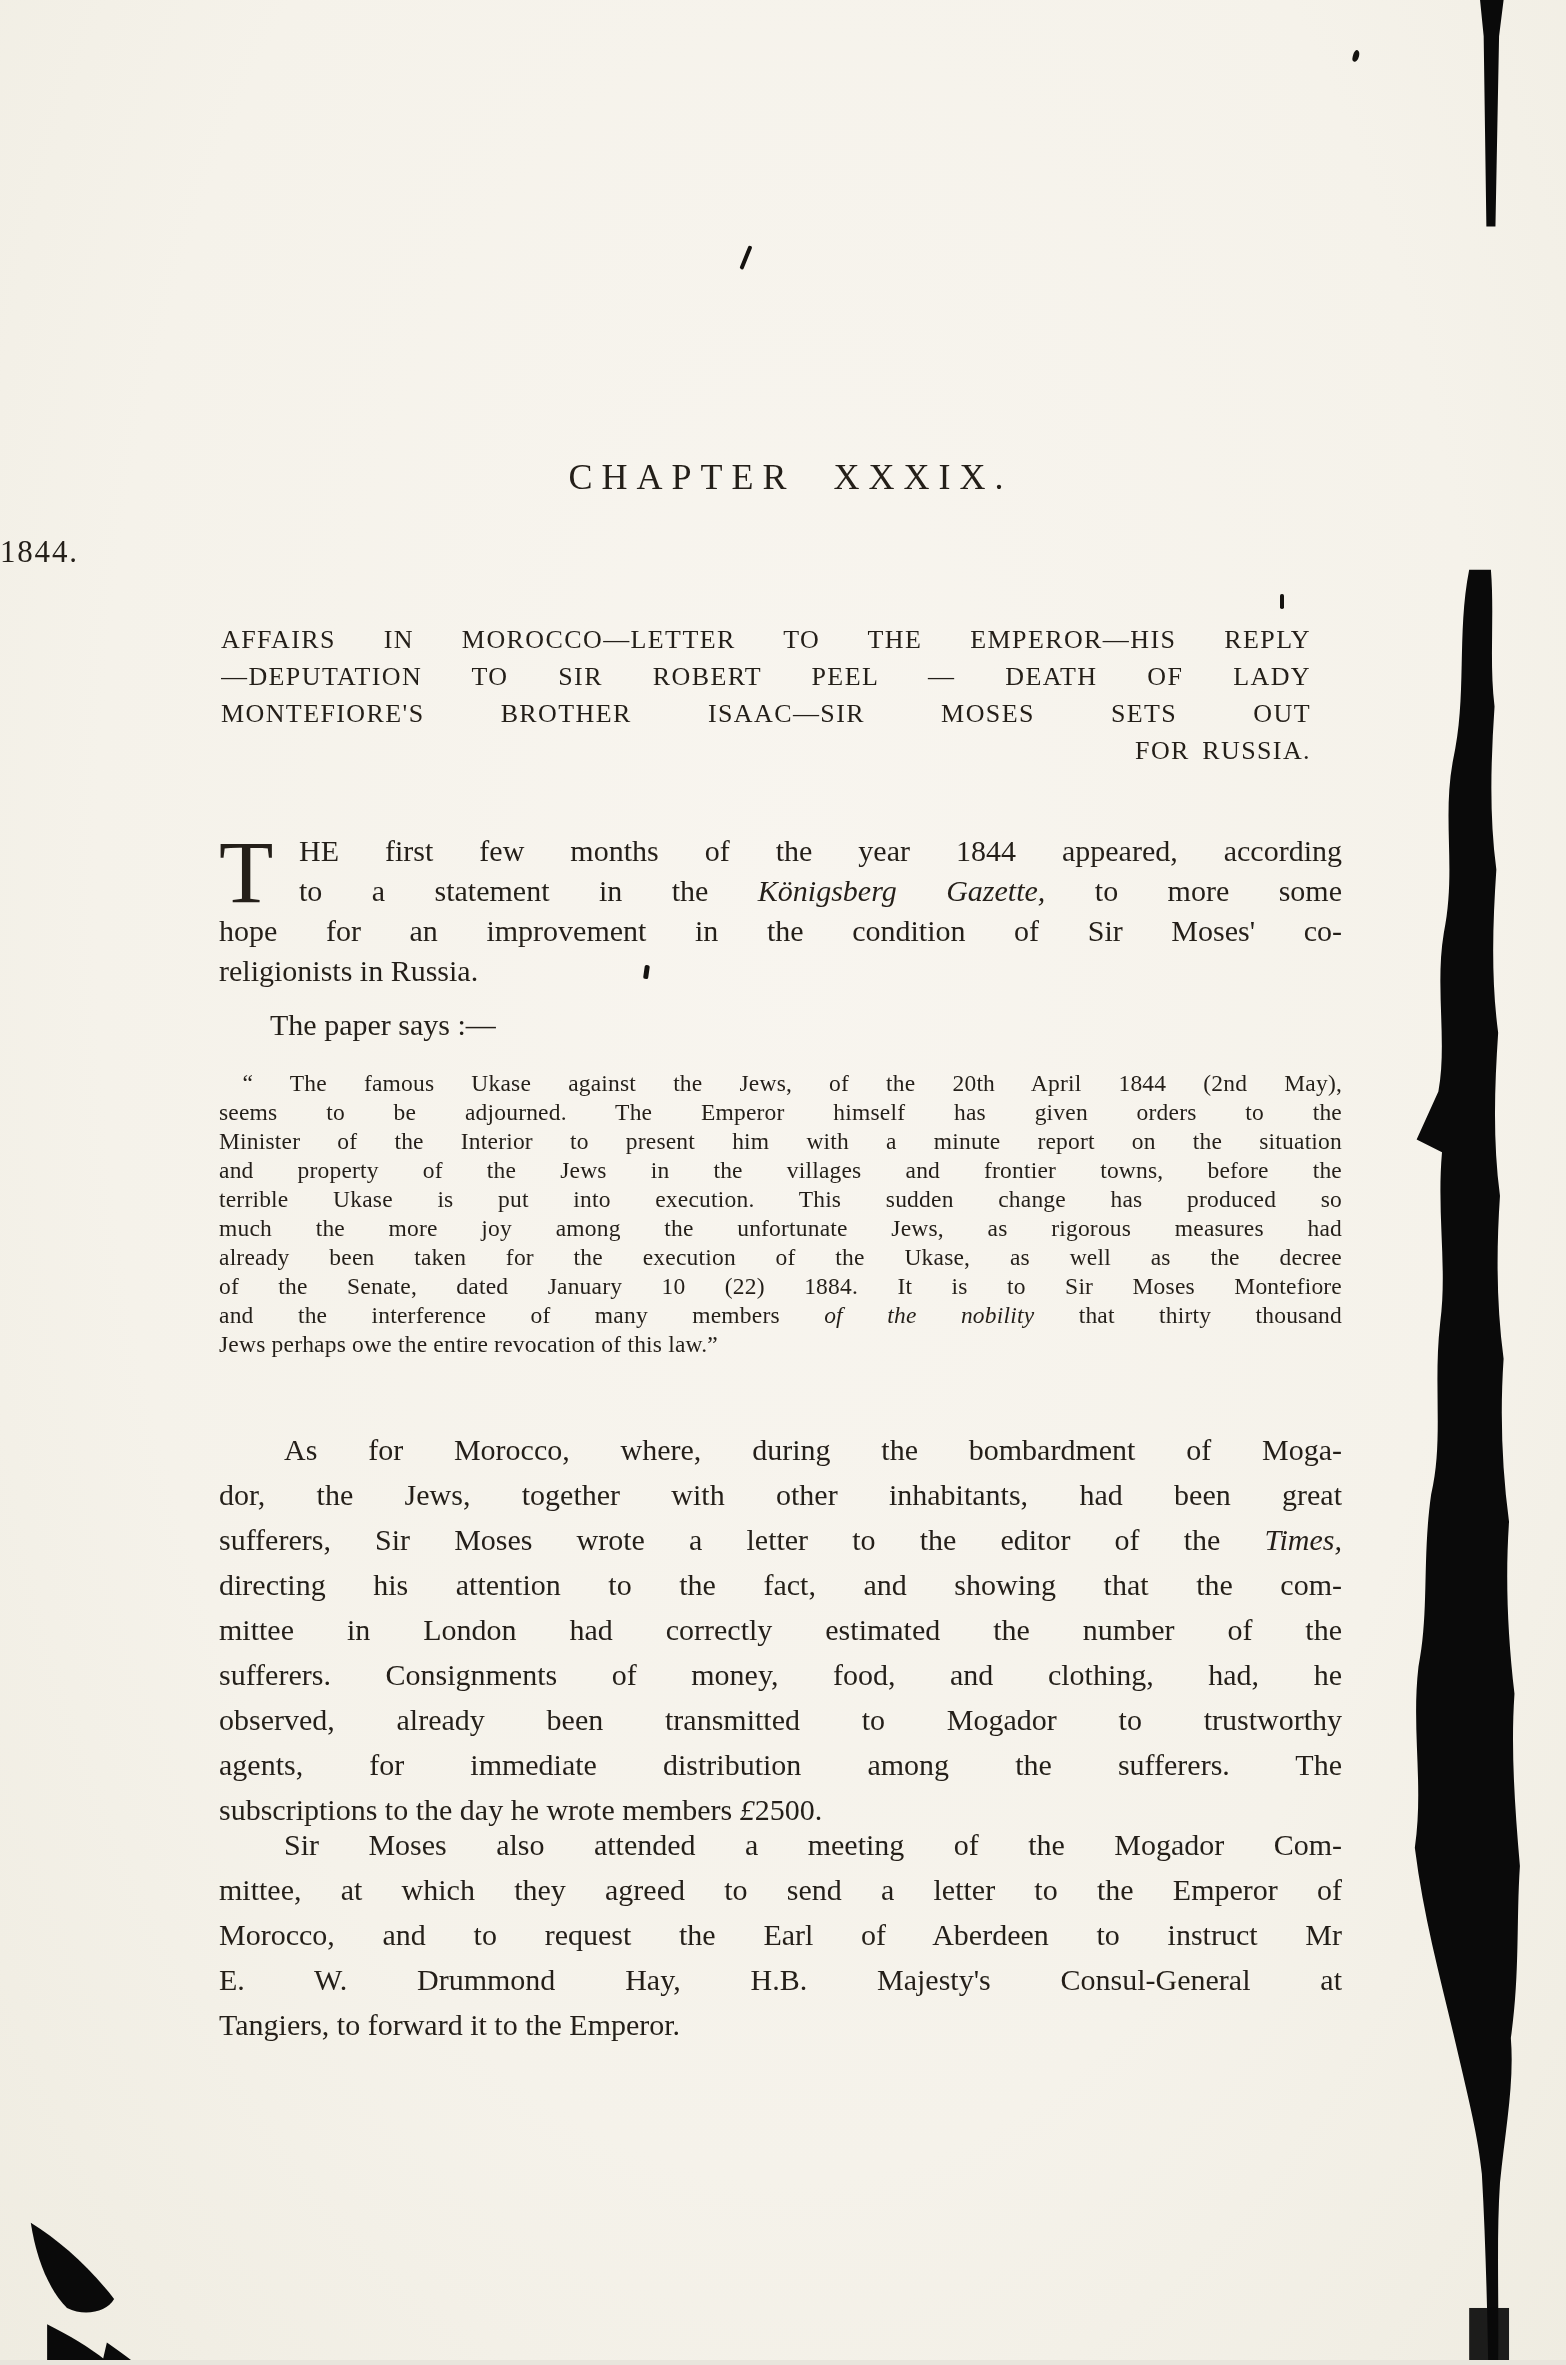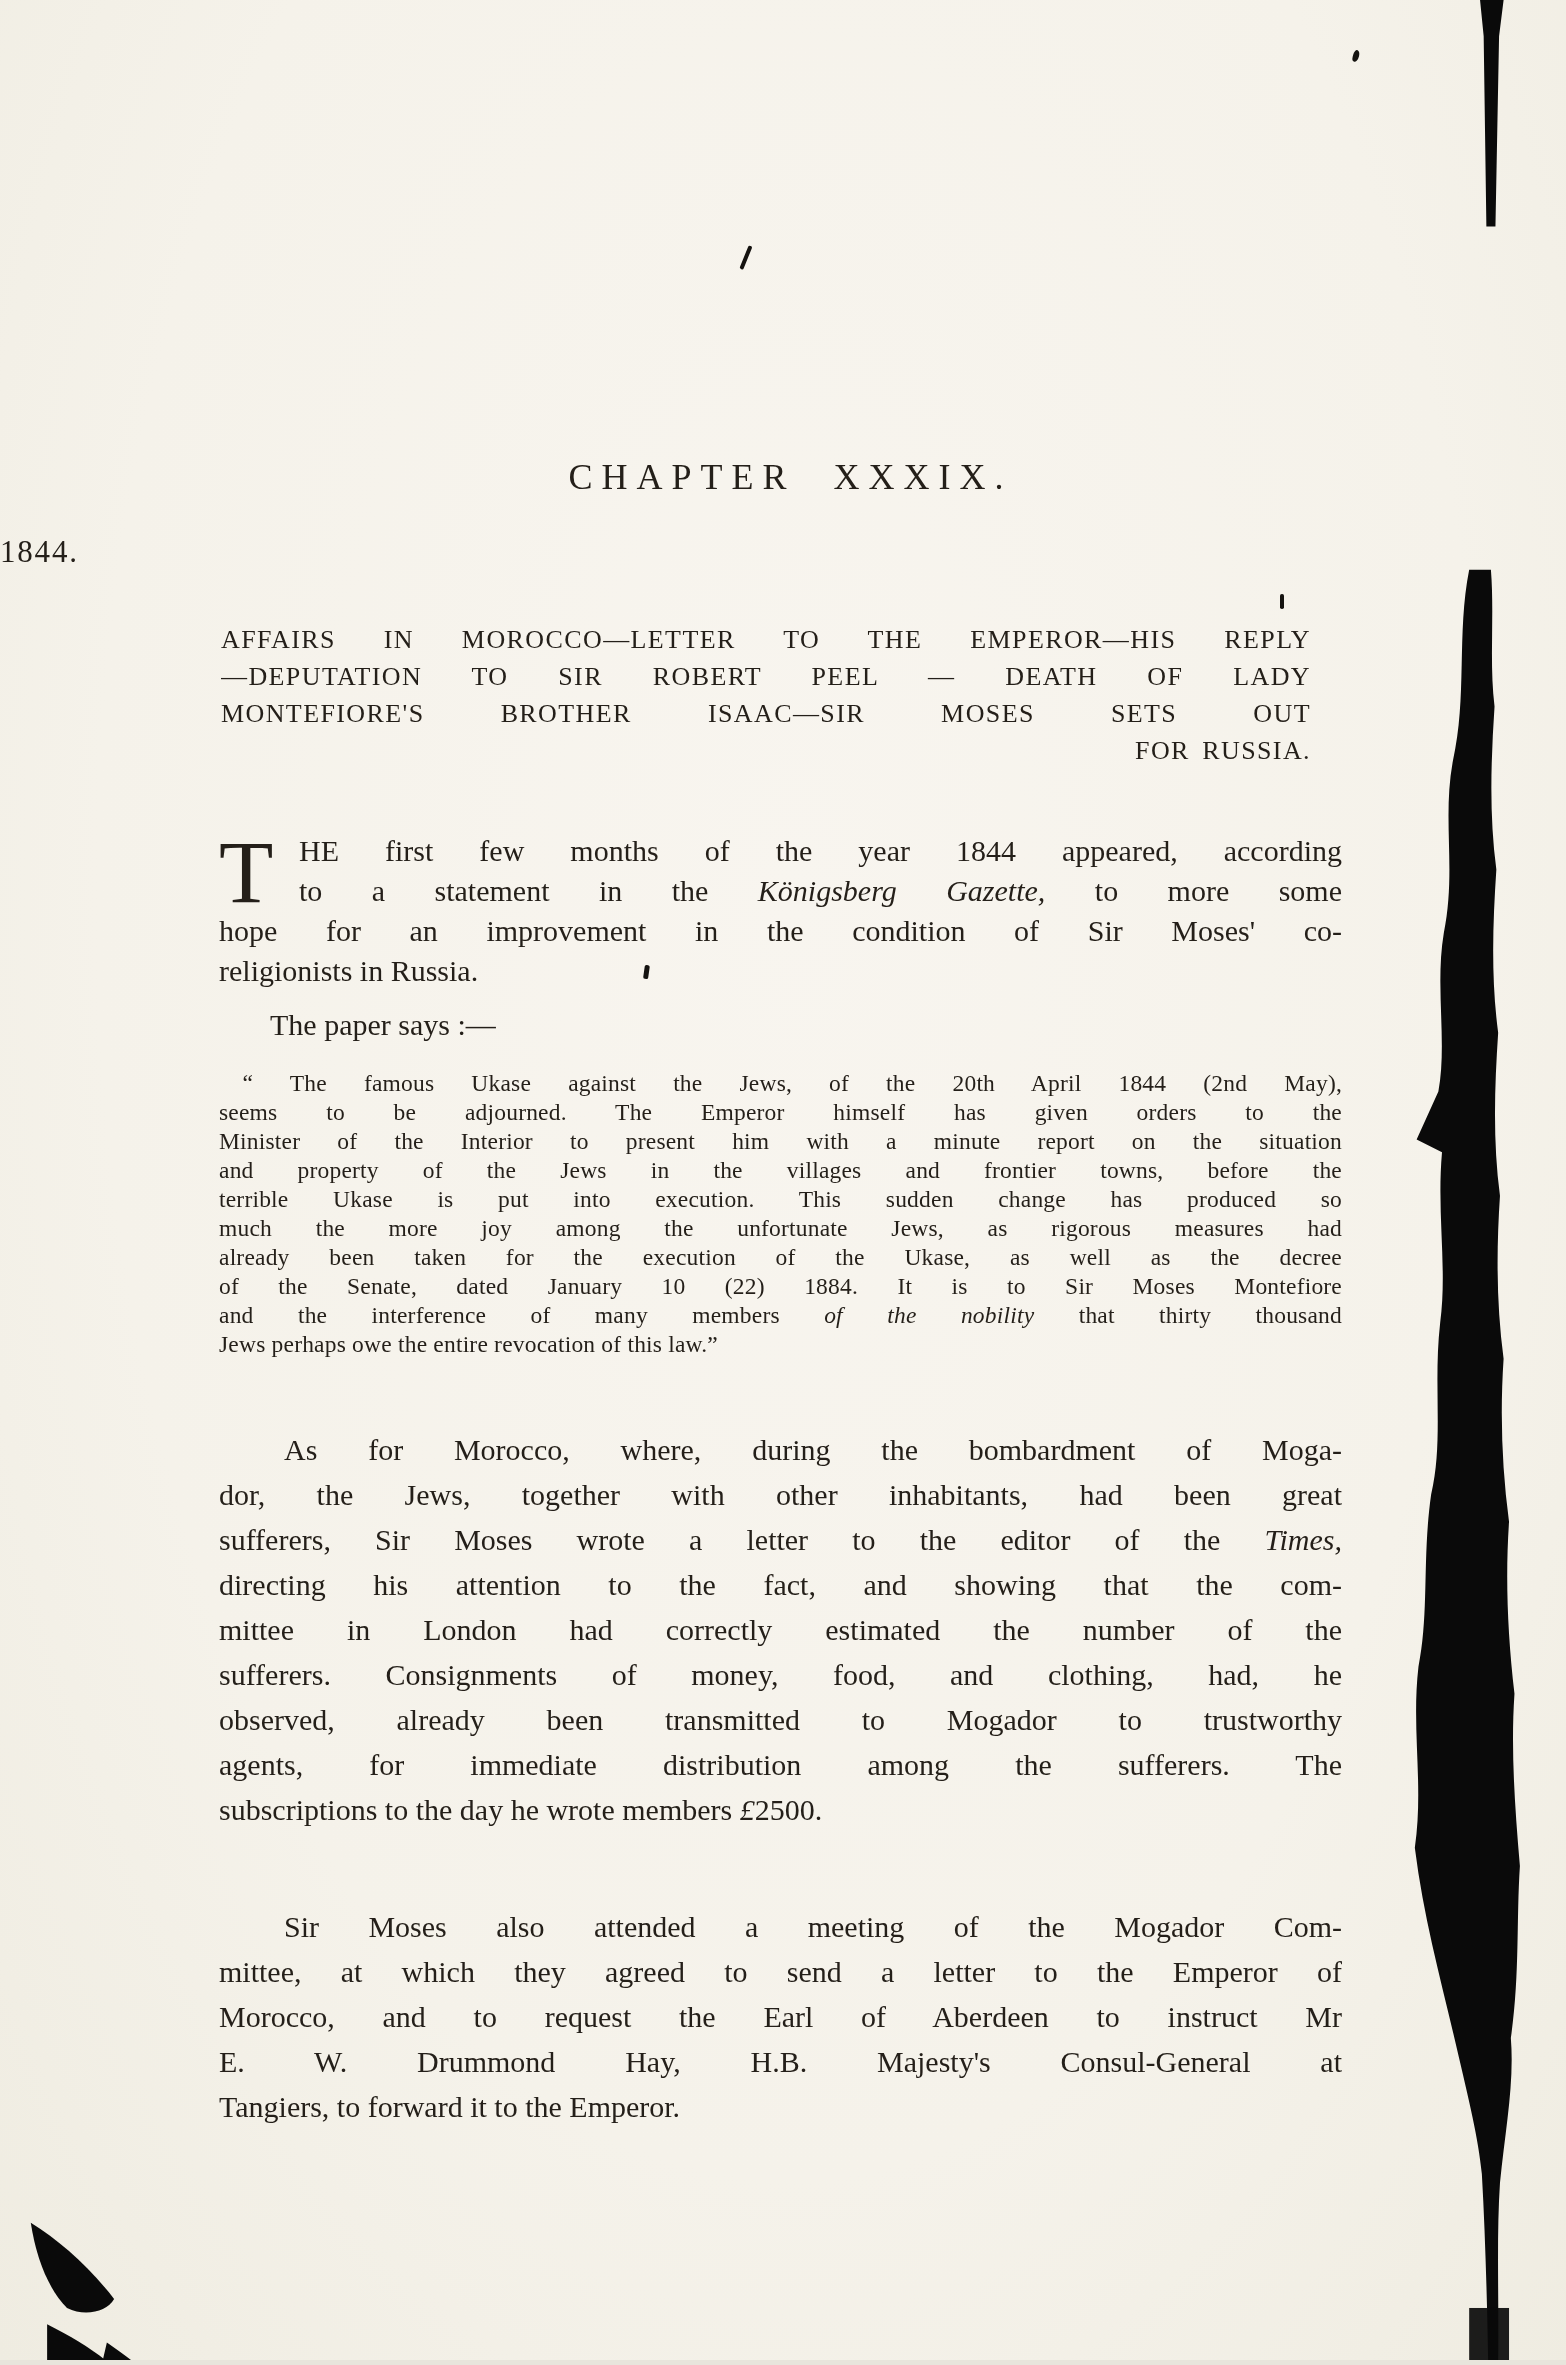--- a/index.html
+++ b/index.html
@@ -33,21 +33,21 @@
 
   .says{top:1005px;font-size:30px;line-height:40px;}
   .says .bline{height:40px;padding-left:51px;}
 
   .quote{top:1069px;font-size:23.5px;line-height:29px;letter-spacing:0.2px;}
   .quote .bline{height:29px;}
   .q1{padding-left:23.5px;}
 
   .morocco{top:1427px;font-size:30px;line-height:45px;}
   .morocco .bline{height:45px;}
-  .closing{top:1904px;font-size:30px;line-height:45px;}
+  .closing{top:1822px;font-size:30px;line-height:45px;}
   .closing .bline{height:45px;}
   .indent{padding-left:65px;}
 
   .speck{position:absolute;background:#151310;}
   .speck-slash{left:744px;top:245px;width:3.6px;height:24.5px;border-radius:1.8px;transform:rotate(22deg);}
   .speck-comma{left:1353px;top:50px;width:6.3px;height:11.8px;border-radius:50% 50% 60% 40%;transform:rotate(14deg);}
   .speck-tick{left:1280px;top:594px;width:3.6px;height:15.4px;border-radius:1.8px;}
   .speck-apostrophe{left:644px;top:965px;width:4.5px;height:13.6px;border-radius:1.8px;transform:rotate(8deg);}
 
   svg.ink{position:absolute;left:0;top:0;width:1567px;height:2366px;pointer-events:none;}

